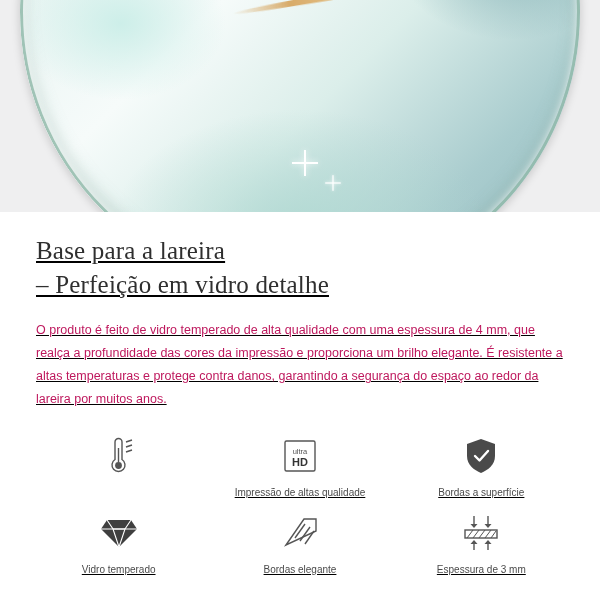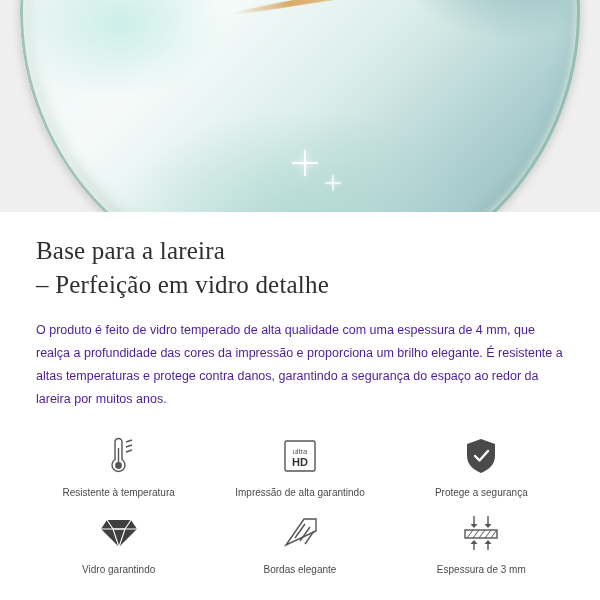--- a/index.html
+++ b/index.html
@@ -10,20 +10,21 @@
     height: 600px;
     overflow: hidden;
     background: #ffffff;
     font-family: "Liberation Sans", sans-serif;
   }
   .page {
     position: relative;
     width: 600px;
     height: 600px;
     background: #ffffff;
+    text-decoration: underline;
   }
 
   
   .hero {
     position: relative;
     width: 600px;
     height: 212px;
     overflow: hidden;
     background: #f2f2f2;
   }
@@ -90,21 +91,21 @@
     line-height: 1.34;
     color: #2f2f2f;
     font-weight: 400;
     margin: 0 0 18px 0;
     letter-spacing: 0.2px;
   }
   .title .line2 { display: block; }
   .body-text {
     font-size: 12.5px;
     line-height: 1.85;
-    color: #4c1d95;
+    color: #be185d;
     margin: 0;
     max-width: 540px;
   }
 
   
   .features {
     margin-top: 22px;
     padding: 0 28px;
     display: grid;
     grid-template-columns: repeat(3, 1fr);
@@ -160,55 +161,54 @@
       <div class="feature-icon">
         <svg width="34" height="40" viewBox="0 0 34 40" fill="none" stroke="#555" stroke-width="1.4">
           <path d="M13 6a3.5 3.5 0 0 1 7 0v17.5a6.5 6.5 0 1 1-7 0z"></path>
           <line x1="16.5" y1="12" x2="16.5" y2="26"></line>
           <circle cx="16.5" cy="29.5" r="3.4" fill="#555" stroke="none"></circle>
           <line x1="24" y1="6" x2="30" y2="4"></line>
           <line x1="24" y1="11" x2="30" y2="9"></line>
           <line x1="24" y1="16" x2="30" y2="14"></line>
         </svg>
       </div>
-      <div class="feature-label">Resistente à temperatura</div>
     </div>
 
     <div class="feature">
       <div class="feature-icon">
         <svg width="38" height="38" viewBox="0 0 38 38">
           <rect x="4" y="4" width="30" height="30" rx="1.5" fill="none" stroke="#555" stroke-width="1.4"></rect>
           <text x="19" y="17" text-anchor="middle" font-family="Liberation Sans, sans-serif" font-size="7.5" fill="#555">ultra</text>
           <text x="19" y="29" text-anchor="middle" font-family="Liberation Sans, sans-serif" font-size="11" font-weight="bold" fill="#333">HD</text>
         </svg>
       </div>
-      <div class="feature-label">Impressão de alta garantindo</div>
+      <div class="feature-label">Impressão de altas qualidade</div>
     </div>
 
     <div class="feature">
       <div class="feature-icon">
         <svg width="36" height="40" viewBox="0 0 36 40">
           <path d="M18 3 L32 8 V20 C32 29 25 34 18 37 C11 34 4 29 4 20 V8 Z" fill="#4a4a4a"></path>
           <path d="M12 20 l4.5 4.5 L25 15" fill="none" stroke="#ffffff" stroke-width="2.4" stroke-linecap="round" stroke-linejoin="round"></path>
         </svg>
       </div>
-      <div class="feature-label">Protege a segurança</div>
+      <div class="feature-label">Bordas a superfície</div>
     </div>
 
     <div class="feature">
       <div class="feature-icon">
         <svg width="40" height="34" viewBox="0 0 40 34">
           <path d="M8 4 H32 L38 13 L20 31 L2 13 Z" fill="#3f3f3f"></path>
           <path d="M2 13 H38" stroke="#ffffff" stroke-width="1.1"></path>
           <path d="M8 4 L14 13 L20 31" stroke="#ffffff" stroke-width="1.1" fill="none"></path>
           <path d="M32 4 L26 13 L20 31" stroke="#ffffff" stroke-width="1.1" fill="none"></path>
           <path d="M14 13 H26" stroke="#ffffff" stroke-width="1.1"></path>
         </svg>
       </div>
-      <div class="feature-label">Vidro garantindo</div>
+      <div class="feature-label">Vidro temperado</div>
     </div>
 
     <div class="feature">
       <div class="feature-icon">
         <svg width="36" height="34" viewBox="0 0 36 34" stroke="#555" stroke-width="1.4" fill="none">
           <path d="M4 29 L22 3 L34 3 L34 15 Z"></path>
           <line x1="13" y1="22" x2="23" y2="8"></line>
           <line x1="18" y1="25" x2="28" y2="11"></line>
           <line x1="23" y1="28" x2="32" y2="15"></line>
         </svg>

